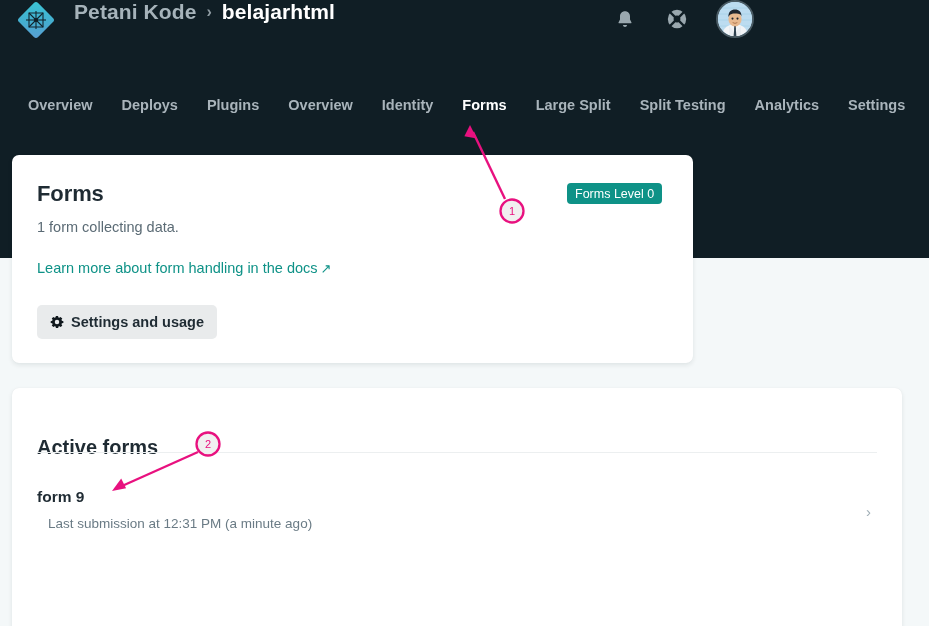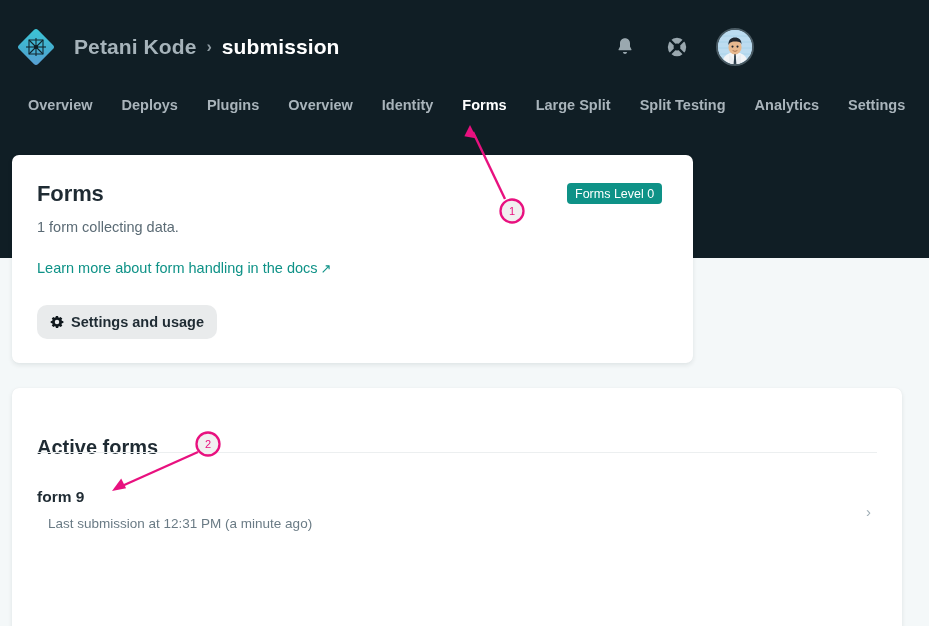--- a/index.html
+++ b/index.html
@@ -23,25 +23,25 @@
   
   .header-dark {
     position: absolute;
     left: 0; top: 0;
     width: 929px;
     height: 258px;
     background: #101e25;
   }
   .topbar {
     position: absolute;
-    left: 0; top: 8px;
+    left: 0; top: 0;
     width: 782px;
     height: 77px;
     display: flex;
-    align-items: center;
+    align-items: flex-start;
     box-sizing: border-box;
     padding: 0 16px;
   }
   .logo-wrap {
     width: 40px; height: 40px;
     margin-left: 0;
     display: flex; align-items: center; justify-content: center;
     flex: 0 0 auto;
   }
   .breadcrumb {
@@ -160,21 +160,21 @@
     font-size: 13px;
     margin-left: 3px;
     color: #0e9287;
   }
   .settings-btn {
     position: absolute;
     left: 37px; top: 305px;
     height: 34px;
     background: #e9ebec;
     border: none;
-    border-radius: 10px;
+    border-radius: 5px;
     padding: 0 13px;
     display: flex;
     align-items: center;
     gap: 7px;
     font-family: "Liberation Sans", sans-serif;
     font-size: 14.5px;
     font-weight: 700;
     color: #1f2b33;
     cursor: pointer;
   }
@@ -278,21 +278,21 @@
             <path d="M27 13 L20 20 L13 27"></path>
             <path d="M13 13 L27 13 L27 27 L13 27 Z"></path>
           </g>
           <circle cx="20" cy="20" r="2.1" fill="#101e25"></circle>
         </svg>
       </div>
 
       <div class="breadcrumb">
         <span class="crumb-team">Petani Kode</span>
         <span class="crumb-sep">›</span>
-        <span class="crumb-site">submission</span>
+        <span class="crumb-site">belajarhtml</span>
       </div>
 
       <div class="topbar-right">
 
         <div class="icon-btn">
           <svg width="20" height="21" viewBox="0 0 20 21" aria-hidden="true">
             <path d="M10 2.2c-2.9 0-5 2.2-5 5.1v3.1L3.6 13.2c-.3.5 .05 1.1 .64 1.1h11.52c.59 0 .94-.6 .64-1.1L15 10.4V7.3c0-2.9-2.1-5.1-5-5.1z" fill="#9aa8af"></path>
             <path d="M7.9 16.1c.2 1.2 1.1 2 2.1 2s1.9-.8 2.1-2z" fill="#9aa8af"></path>
           </svg>
         </div>

